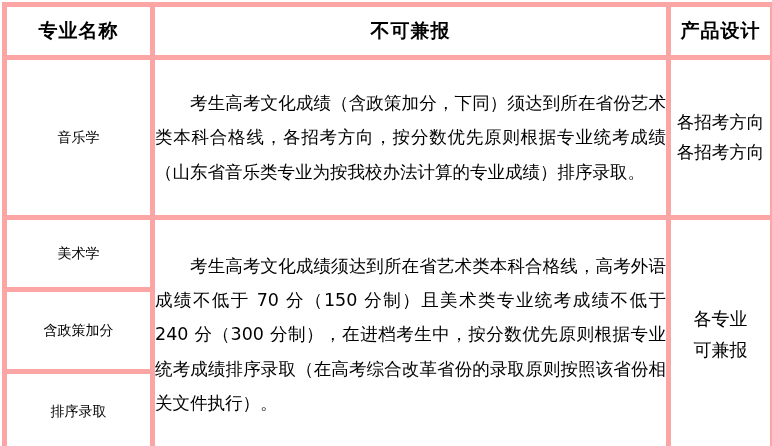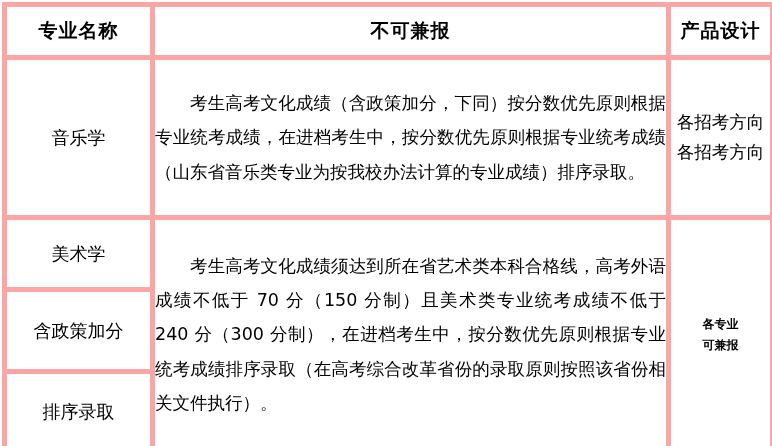--- a/index.html
+++ b/index.html
@@ -38,42 +38,42 @@
 
   .hdr {
     text-align: center;
     font-size: 19px;
     font-weight: bold;
     height: 48px;
     letter-spacing: 1px;
   }
   .major-cell {
     text-align: center;
-    font-size: 18px;
+    font-size: 14px;
     line-height: 1.5;
   }
   .req-cell {
     font-size: 17.5px;
     line-height: 1.95;
     padding: 10px 4px 10px 6px;
     text-align: justify;
     text-justify: inter-ideograph;
   }
   .req-cell p {
     margin: 0;
     text-indent: 2em;
   }
   .vol-cell {
     text-align: center;
     font-size: 17.5px;
     line-height: 1.7;
     padding: 0 2px;
   }
   .vol-cell .vline { display: block; white-space: nowrap; }
-  .vol-bold { font-weight: bold; font-size: 12px; }
+  .vol-bold { font-weight: normal; font-size: 18px; }
   .row-music   { height: 160px; }
   .row-fine    { height: 72px; }
   .row-visual  { height: 82px; }
   .row-product { height: 80px; }
 </style>
 </head>
 <body>
 
 <div class="sheet">
   <table class="admission">
@@ -84,21 +84,21 @@
     </colgroup>
     <tbody>
       <tr>
         <td class="hdr">专业名称</td>
         <td class="hdr">不可兼报</td>
         <td class="hdr">产品设计</td>
       </tr>
       <tr class="row-music">
         <td class="major-cell">音乐学</td>
         <td class="req-cell">
-          <p>考生高考文化成绩（含政策加分，下同）按分数优先原则根据专业统考成绩，在进档考生中，按分数优先原则根据专业统考成绩（山东省音乐类专业为按我校办法计算的专业成绩）排序录取。</p>
+          <p>考生高考文化成绩（含政策加分，下同）须达到所在省份艺术类本科合格线，各招考方向，按分数优先原则根据专业统考成绩（山东省音乐类专业为按我校办法计算的专业成绩）排序录取。</p>
         </td>
         <td class="vol-cell">
           <span class="vline">各招考方向</span>
           <span class="vline">各招考方向</span>
         </td>
       </tr>
       <tr class="row-fine">
         <td class="major-cell">美术学</td>
         <td class="req-cell" rowspan="3">
           <p>考生高考文化成绩须达到所在省艺术类本科合格线，高考外语成绩不低于 70 分（150 分制）且美术类专业统考成绩不低于 240 分（300 分制），在进档考生中，按分数优先原则根据专业统考成绩排序录取（在高考综合改革省份的录取原则按照该省份相关文件执行）。</p>

